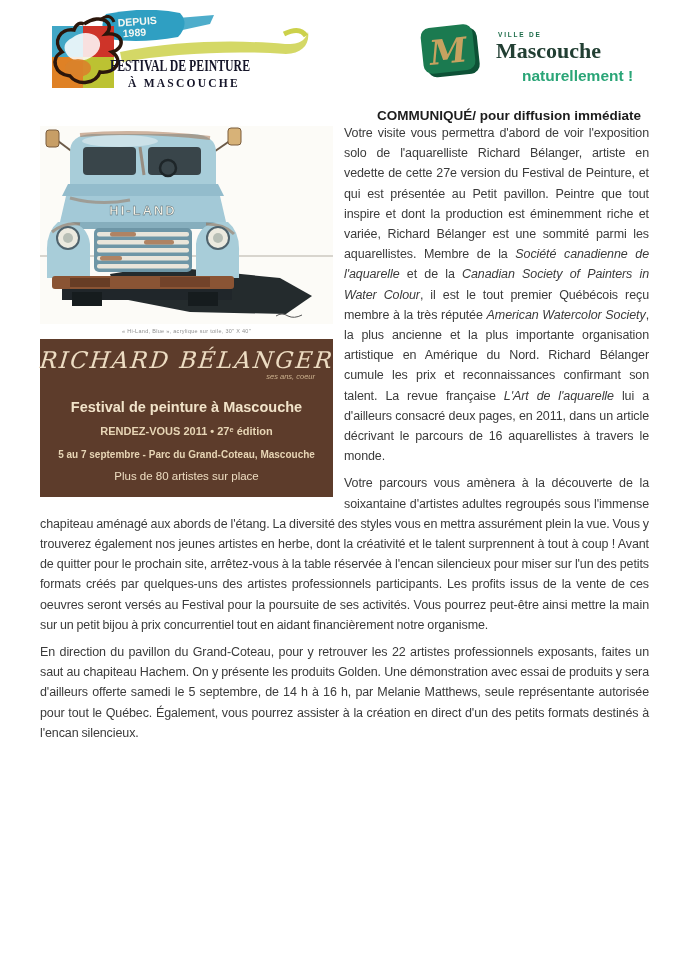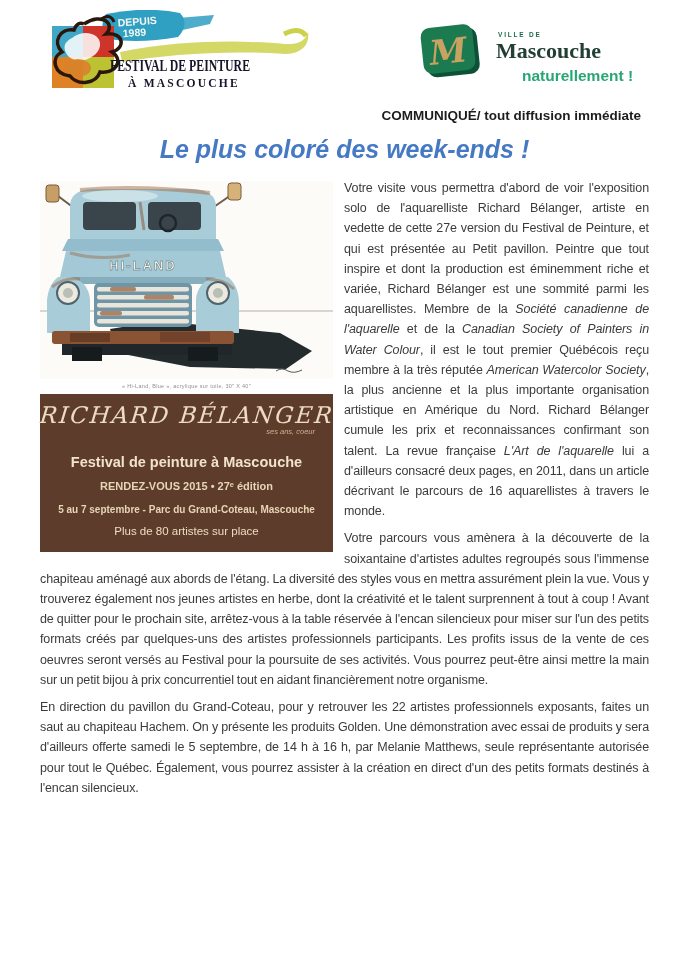--- a/index.html
+++ b/index.html
@@ -87,23 +87,22 @@
         <rect x="4" y="4" width="52" height="46" rx="9" fill="#0d5136"></rect>
         <rect x="0" y="0" width="52" height="46" rx="9" fill="#1b7a50"></rect>
         <text x="26" y="37" text-anchor="middle" font-family="DejaVu Serif,serif" font-weight="bold" font-style="italic" font-size="34" fill="#c7a260">M</text>
       </g>
       <text x="94" y="17" font-size="6.5" font-weight="bold" letter-spacing="1.8" fill="#1b6b48">VILLE DE</text>
       <text x="92" y="38" font-family="Liberation Serif,serif" font-weight="bold" font-size="22" fill="#223f33">Mascouche</text>
       <text x="118" y="61" font-size="15.5" font-weight="bold" fill="#2aa577">naturellement !</text>
     </svg>
   </header>
 
-  <div class="communique">COMMUNIQUÉ/ tout diffusion immédiate</div>
+  <div class="communique">COMMUNIQUÉ/ pour diffusion immédiate</div>
 
-  <h1 class="title">Le plus coloré des week-ends !</h1>
 
 
   <figure class="artfig" style="margin-left:0;margin-block:3px 4px;">
     <div class="painting-wrap">
       <svg width="293" height="198" viewBox="0 0 293 198">
         <rect width="293" height="198" fill="#fcfbf7"></rect>
         <rect y="129" width="293" height="2" fill="#d8d5ce"></rect>
         <g>
           <path d="M70,148 L120,140 L240,152 L272,170 L246,188 L150,186 L78,172 Z" fill="#242b2d"></path>
           <rect x="22" y="158" width="170" height="16" fill="#20262a"></rect>
@@ -149,21 +148,21 @@
           <text x="103" y="89" text-anchor="middle" font-size="13" font-weight="bold" letter-spacing="2" fill="#f7f3e7" stroke="#48606b" stroke-width="0.4">HI-LAND</text>
         </g>
         <path d="M236,190 q6,-4 12,0 q6,3 14,-1" stroke="#555555" stroke-width="1" fill="none"></path>
       </svg>
     </div>
     <div class="caption">« Hi-Land, Blue », acrylique sur toile, 30" X 40"</div>
     <div class="poster">
       <div class="poster-artist">RICHARD BÉLANGER</div>
       <div class="poster-tag">ses ans, coeur</div>
       <div class="poster-fest">Festival de peinture à Mascouche</div>
-      <div class="poster-ed">RENDEZ-VOUS 2015 • 27ᵉ édition</div>
+      <div class="poster-ed">RENDEZ-VOUS 2011 • 27ᵉ édition</div>
       <div class="poster-date">5 au 7 septembre - Parc du Grand-Coteau, Mascouche</div>
       <div class="poster-count">Plus de 80 artistes sur place</div>
     </div>
   </figure>
 
   <p class="body"><span>Votre visite vous permettra d'abord de voir l'exposition solo de l'aquarelliste Richard Bélanger, artiste en vedette de cette 27e version du Festival de Peinture, et qui est présentée au Petit pavillon. Peintre que tout inspire et dont la production est éminemment riche et variée, Richard Bélanger est une sommité parmi les aquarellistes. Membre de la </span><span class="it">Société canadienne de l'aquarelle</span><span> et de la </span><span class="it">Canadian Society of Painters in Water Colour</span><span>, il est le tout premier Québécois reçu membre à la très réputée </span><span class="it">American Watercolor Society</span><span>, la plus ancienne et la plus importante organisation artistique en Amérique du Nord. Richard Bélanger cumule les prix et reconnaissances confirmant son talent. La revue française </span><span class="it">L'Art de l'aquarelle</span><span> lui a d'ailleurs consacré deux pages, en 2011, dans un article décrivant le parcours de 16 aquarellistes à travers le monde.</span></p>
 
 
   <p class="body">Votre parcours vous amènera à la découverte de la soixantaine d'artistes adultes regroupés sous l'immense chapiteau aménagé aux abords de l'étang. La diversité des styles vous en mettra assurément plein la vue. Vous y trouverez également nos jeunes artistes en herbe, dont la créativité et le talent surprennent à tout à coup ! Avant de quitter pour le prochain site, arrêtez-vous à la table réservée à l'encan silencieux pour miser sur l'un des petits formats créés par quelques-uns des artistes professionnels participants. Les profits issus de la vente de ces oeuvres seront versés au Festival pour la poursuite de ses activités. Vous pourrez peut-être ainsi mettre la main sur un petit bijou à prix concurrentiel tout en aidant financièrement notre organisme.</p>
 

